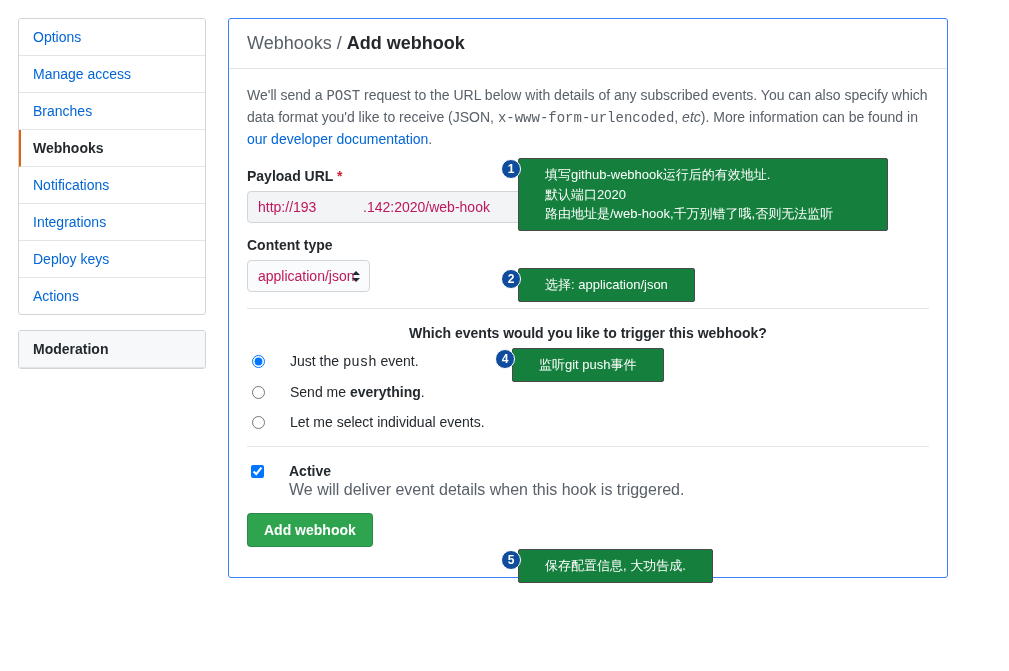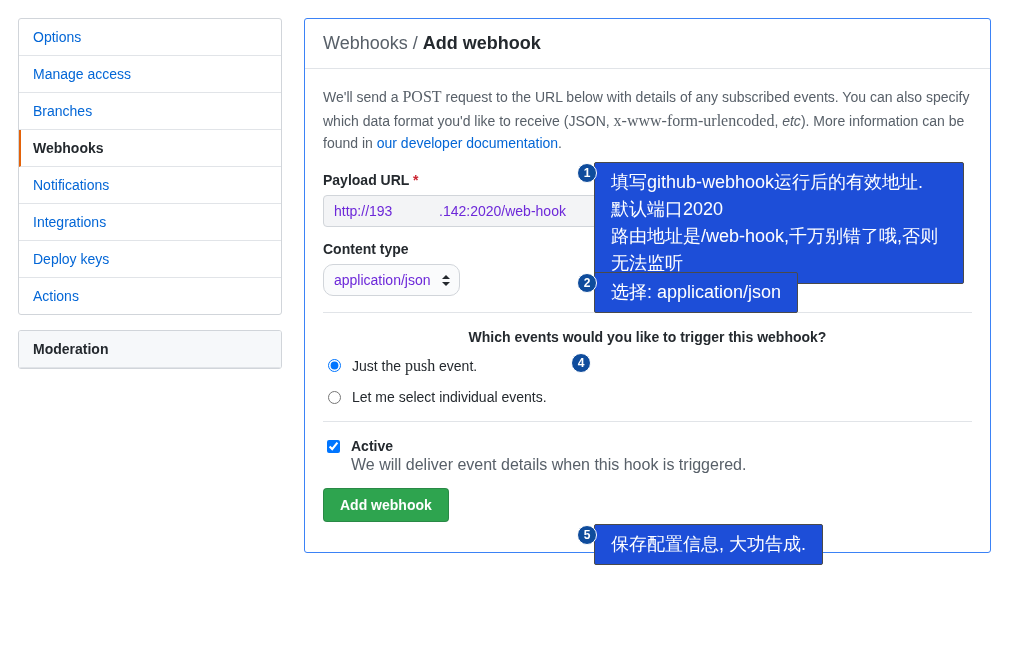--- a/index.html
+++ b/index.html
@@ -7,21 +7,21 @@
     margin: 0;
     font-family: -apple-system, BlinkMacSystemFont, "Segoe UI", Helvetica, Arial, sans-serif;
     font-size: 14px;
     color: #24292e;
     background: #fff;
     padding: 18px;
     display: flex;
     gap: 22px;
     align-items: flex-start;
   }
-  .sidebar { width: 264px; flex-shrink: 0; }
+  .sidebar { width: 188px; flex-shrink: 0; }
   .nav-box {
     border: 1px solid #d1d5da;
     border-radius: 3px;
     overflow: hidden;
     margin-bottom: 15px;
     background: #fff;
   }
   .nav-item, .nav-header {
     display: block;
     padding: 10px 14px;
@@ -55,41 +55,41 @@
     padding: 14px 18px;
     border-bottom: 1px solid #e1e4e8;
     font-size: 18px;
     font-weight: 400;
     color: #586069;
   }
   .crumbs b { font-weight: 600; color: #24292e; }
   .body { padding: 16px 18px; }
   .desc { color: #586069; margin-bottom: 18px; line-height: 1.5; }
   .desc code, label code {
-    font-family: Liberation Serif, serif;
-    font-size: 16px;
+    font-family: Liberation Mono, monospace;
+    font-size: 14px;
     text-align: center;
   }
   .link { color: #0366d6; cursor: pointer; }
   .field-row { position: relative; margin-bottom: 14px; }
   label.fld-label {
     display: block;
     font-weight: 600;
     font-size: 14px;
     color: #24292e;
     margin-bottom: 7px;
   }
   .req { color: #cb2431; }
   input.txt, select.sel {
     font-size: 14px;
     padding: 7px 10px;
     border: 1px solid #d1d5da;
     border-radius: 4px;
     background: #fafbfc;
-    color: #6d28d9;
+    color: #be185d;
     width: 100%;
     max-width: 440px;
     font-family: inherit;
   }
   input.txt.url-in { background: #f3f4f6; }
   select.sel { max-width: 260px; cursor: pointer; }
   .sel-wrap { position: relative; display: inline-block; }
   .sel-wrap::after {
     content: "";
     position: absolute;
@@ -103,25 +103,25 @@
   .sel-wrap::before {
     content: "";
     position: absolute;
     right: 10px;
     top: 18px;
     width: 0; height: 0;
     border-left: 4px solid transparent;
     border-right: 4px solid transparent;
     border-top: 4px solid #24292e;
   }
-  select.sel { -webkit-appearance: none; appearance: none; padding-right: 28px; border-radius: 10px; }
+  select.sel { -webkit-appearance: none; appearance: none; padding-right: 14px; }
   .divider { border: none; border-top: 1px solid #e1e4e8; margin: 16px 0; }
   .events-title { font-weight: 600; margin-bottom: 12px; text-align: center; }
   .radio-row, .check-row {
-    display: flex; align-items: flex-start; gap: 8px;
+    display: flex; align-items: flex-start; gap: 22px;
     margin-bottom: 14px; color: #24292e;
     position: relative;
   }
   .radio-row input, .check-row input { margin-top: 2px; cursor: pointer; }
   .radio-row label, .check-row label { cursor: pointer; }
   .check-row label { font-weight: 600; }
   .hint { color: #586069; font-size: 16px; margin-top: 2px; display: block; }
   .btn {
     display: inline-block;
     padding: 8px 16px;
@@ -148,24 +148,24 @@
     font-size: 12px;
     font-weight: 600;
     display: flex; align-items: center; justify-content: center;
     flex-shrink: 0;
     margin-right: 0;
     border: 1px solid #fff;
     margin-top: 1px;
     z-index: 2;
   }
   .anno .tip {
-    background: #1d4ed8;
+    background: #15803d;
     color: #fff;
-    padding: 6px 16px;
-    font-size: 18px;
+    padding: 6px 26px;
+    font-size: 13px;
     border-radius: 2px;
     white-space: nowrap;
     line-height: 1.5;
     border: 1px solid #4a4a4a;
     margin-left: -3px;
   }
   .anno .tip.multiline { white-space: normal; width: 370px; }
   #anno-1 { left: 254px; top: -10px; }
   #anno-2 { left: 254px; top: 31px; }
   #anno-3 { left: 254px; top: 32px; }
@@ -233,23 +233,30 @@
 
     <div class="events-title">Which events would you like to trigger this webhook?</div>
 
     <div class="radio-row">
       <input type="radio" name="ev" checked="" style="">
       <label>
         <span>Just the </span><code>push</code><span> event.</span>
       </label>
       <div class="anno" id="anno-4">
         <span class="badge">4</span>
-      </div>
-    </div>
-
+        <span class="tip">监听git push事件</span>
+      </div>
+    </div>
+
+    <div class="radio-row">
+      <input type="radio" name="ev" style="">
+      <label>
+        <span>Send me </span><b>everything</b><span>.</span>
+      </label>
+    </div>
 
     <div class="radio-row">
       <input type="radio" name="ev" style="">
       <label>Let me select individual events.</label>
     </div>
 
     <hr class="divider">
 
     <div class="check-row">
       <input type="checkbox" checked="" style="">

